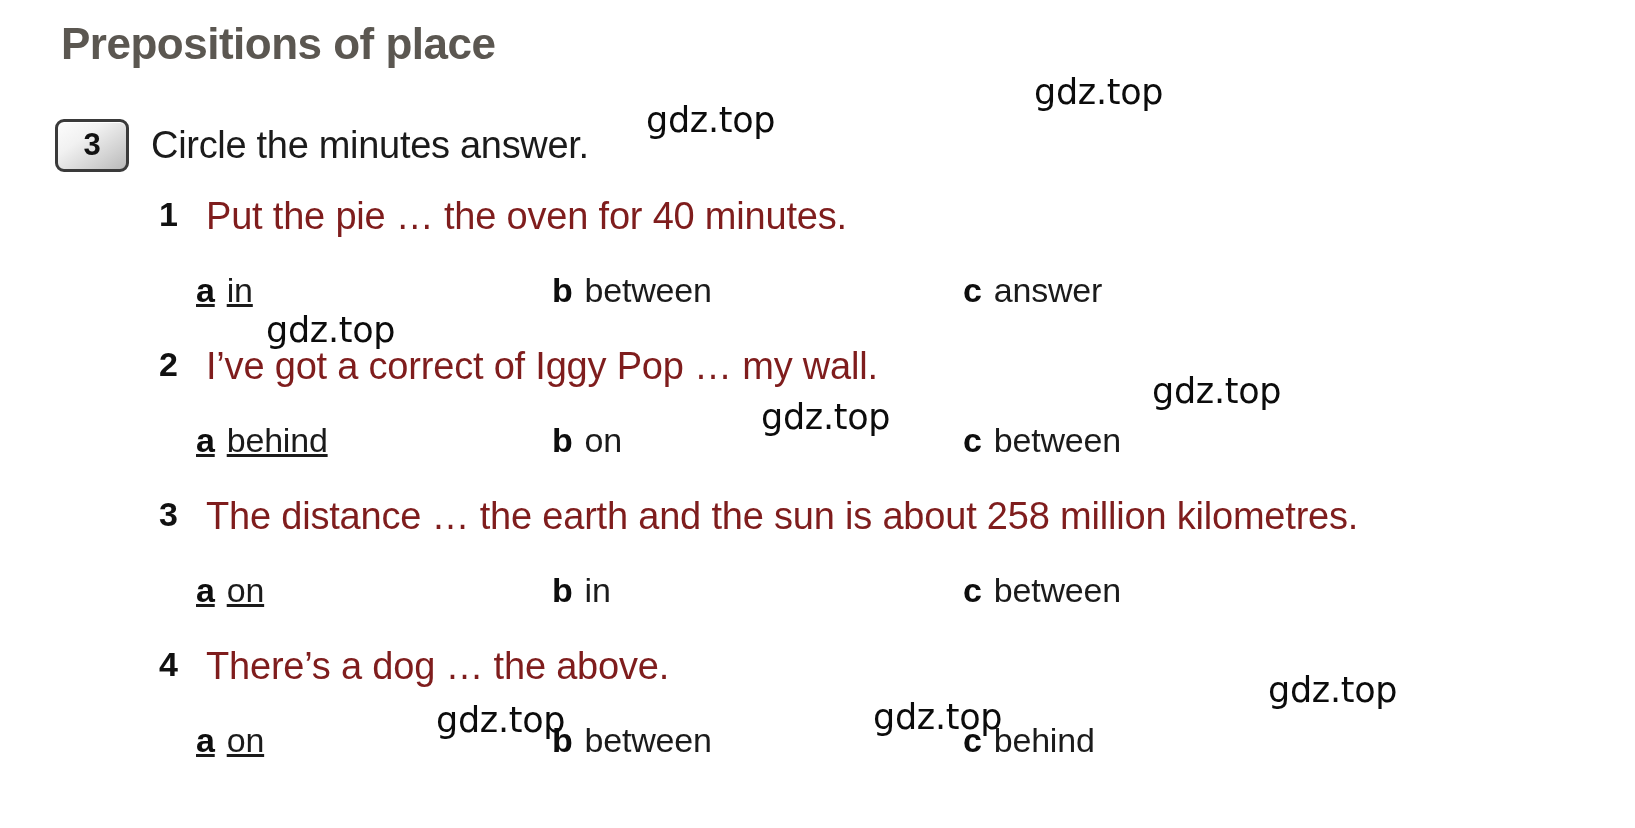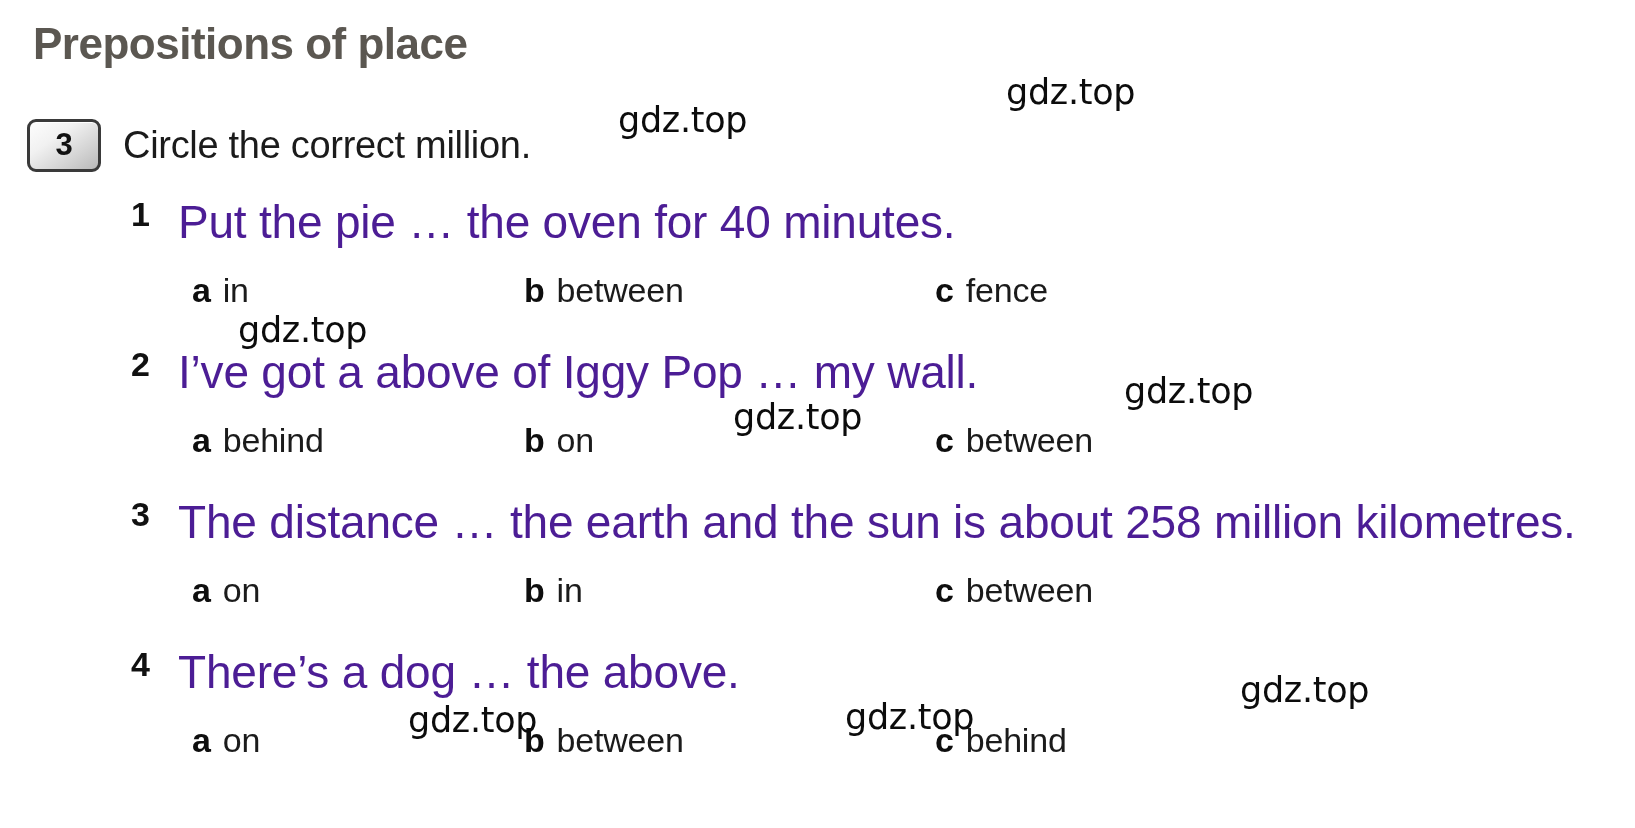--- a/index.html
+++ b/index.html
@@ -13,20 +13,21 @@
     position: relative;
     overflow: hidden;
     font-family: "Liberation Sans", sans-serif;
     color: #1a1a1a;
     -webkit-font-smoothing: antialiased;
   }
 
   #worksheet {
     position: absolute;
     inset: 0;
+    margin-left: 28px;
   }
 
   
   .page-title {
     position: absolute;
     left: 33px;
     top: 19px;
     font-size: 44px;
     font-weight: bold;
     letter-spacing: -0.5px;
@@ -88,43 +89,43 @@
     left: 118px;
     width: 32px;
     text-align: right;
     font-size: 34px;
     font-weight: bold;
     color: #111111;
   }
   .question-text {
     position: absolute;
     left: 178px;
-    font-size: 46px;
-    color: #4c1d95;
+    font-size: 38px;
+    color: #7f1d1d;
     white-space: nowrap;
     letter-spacing: -0.2px;
   }
 
   .options-row {
     position: relative;
     height: 74px;
   }
   .option {
     position: absolute;
     font-size: 34px;
     white-space: nowrap;
     color: #1b1b1b;
     letter-spacing: -0.2px;
   }
   .option .opt-letter {
     font-weight: bold;
     color: #0e0e0e;
     margin-right: 12px;
   }
-  .option.col-a { left: 192px; }
+  .option.col-a { left: 168px; text-decoration: underline; }
   .option.col-b { left: 524px; }
   .option.col-c { left: 935px; }
 
   
   .watermark {
     position: absolute;
     font-family: "DejaVu Sans", sans-serif;
     font-size: 35px;
     color: #0c0c0c;
     white-space: nowrap;
@@ -134,39 +135,39 @@
 </style>
 </head>
 <body>
 
 <div id="worksheet">
 
   <div class="page-title">Prepositions of place</div>
 
   <div class="exercise-header">
     <div class="exercise-badge">3</div>
-    <div class="exercise-instruction">Circle the correct million.</div>
+    <div class="exercise-instruction">Circle the minutes answer.</div>
   </div>
 
   <div class="question-list" id="question-list">
       <div class="question-block">
         <div class="question-line">
           <span class="question-number">1</span>
           <span class="question-text">Put the pie … the oven for 40 minutes.</span>
         </div>
         <div class="options-row">
           <div class="option col-a"><span class="opt-letter">a</span><span>in</span></div>
           <div class="option col-b"><span class="opt-letter">b</span><span>between</span></div>
-          <div class="option col-c"><span class="opt-letter">c</span><span>fence</span></div>
+          <div class="option col-c"><span class="opt-letter">c</span><span>answer</span></div>
         </div>
       </div>
       <div class="question-block">
         <div class="question-line">
           <span class="question-number">2</span>
-          <span class="question-text">I’ve got a above of Iggy Pop … my wall.</span>
+          <span class="question-text">I’ve got a correct of Iggy Pop … my wall.</span>
         </div>
         <div class="options-row">
           <div class="option col-a"><span class="opt-letter">a</span><span>behind</span></div>
           <div class="option col-b"><span class="opt-letter">b</span><span>on</span></div>
           <div class="option col-c"><span class="opt-letter">c</span><span>between</span></div>
         </div>
       </div>
       <div class="question-block">
         <div class="question-line">
           <span class="question-number">3</span>

